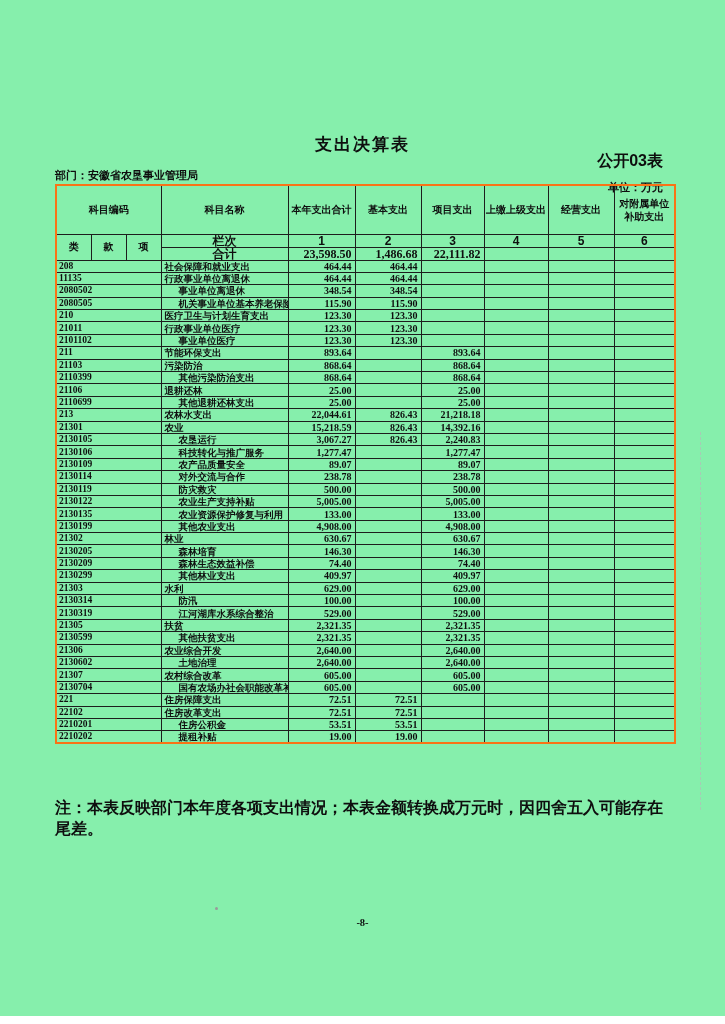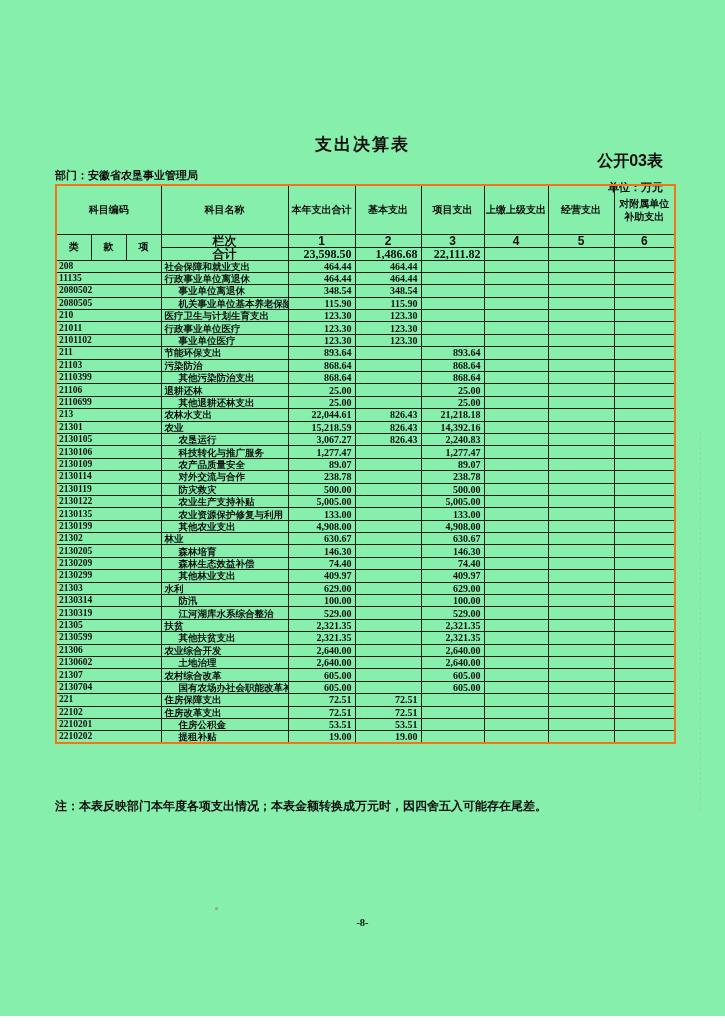--- a/index.html
+++ b/index.html
@@ -24,21 +24,21 @@
   .c { text-align:center; }
   td.num { font-family:"Liberation Serif", serif; font-size:10px; text-align:right;
            padding-right:3px; white-space:nowrap; }
   td.code { font-family:"Liberation Serif", serif; font-size:9.5px; text-align:left;
             padding-left:2px; white-space:nowrap; }
   td.name { font-size:9.5px; text-align:left; padding-left:3px; white-space:nowrap; }
   td.name.ind { padding-left:17px;margin-left:26px; }
   tbody td { height:12.4px; line-height:11px; }
 
   .note { position:absolute; top:798px; left:55px; width:620px;
-          font-size:12px; font-weight:bold; }
+          font-size:16px; font-weight:bold; }
   .pagenum { position:absolute; top:917px; left:0; width:100%; text-align:center;
              font-family:"Liberation Serif", serif; font-size:10.5px; font-weight:bold; }
 
   .scan-artifact-line { position:absolute; left:700px; top:432px; height:378px; width:0;
                         border-left:1px dashed #b9b9b9; opacity:.65; }
   .scan-artifact-dot { position:absolute; left:215px; top:907px; width:3px; height:3px;
                        background:#9a9a9a; border-radius:50%; }
 </style>
 </head>
 <body>

